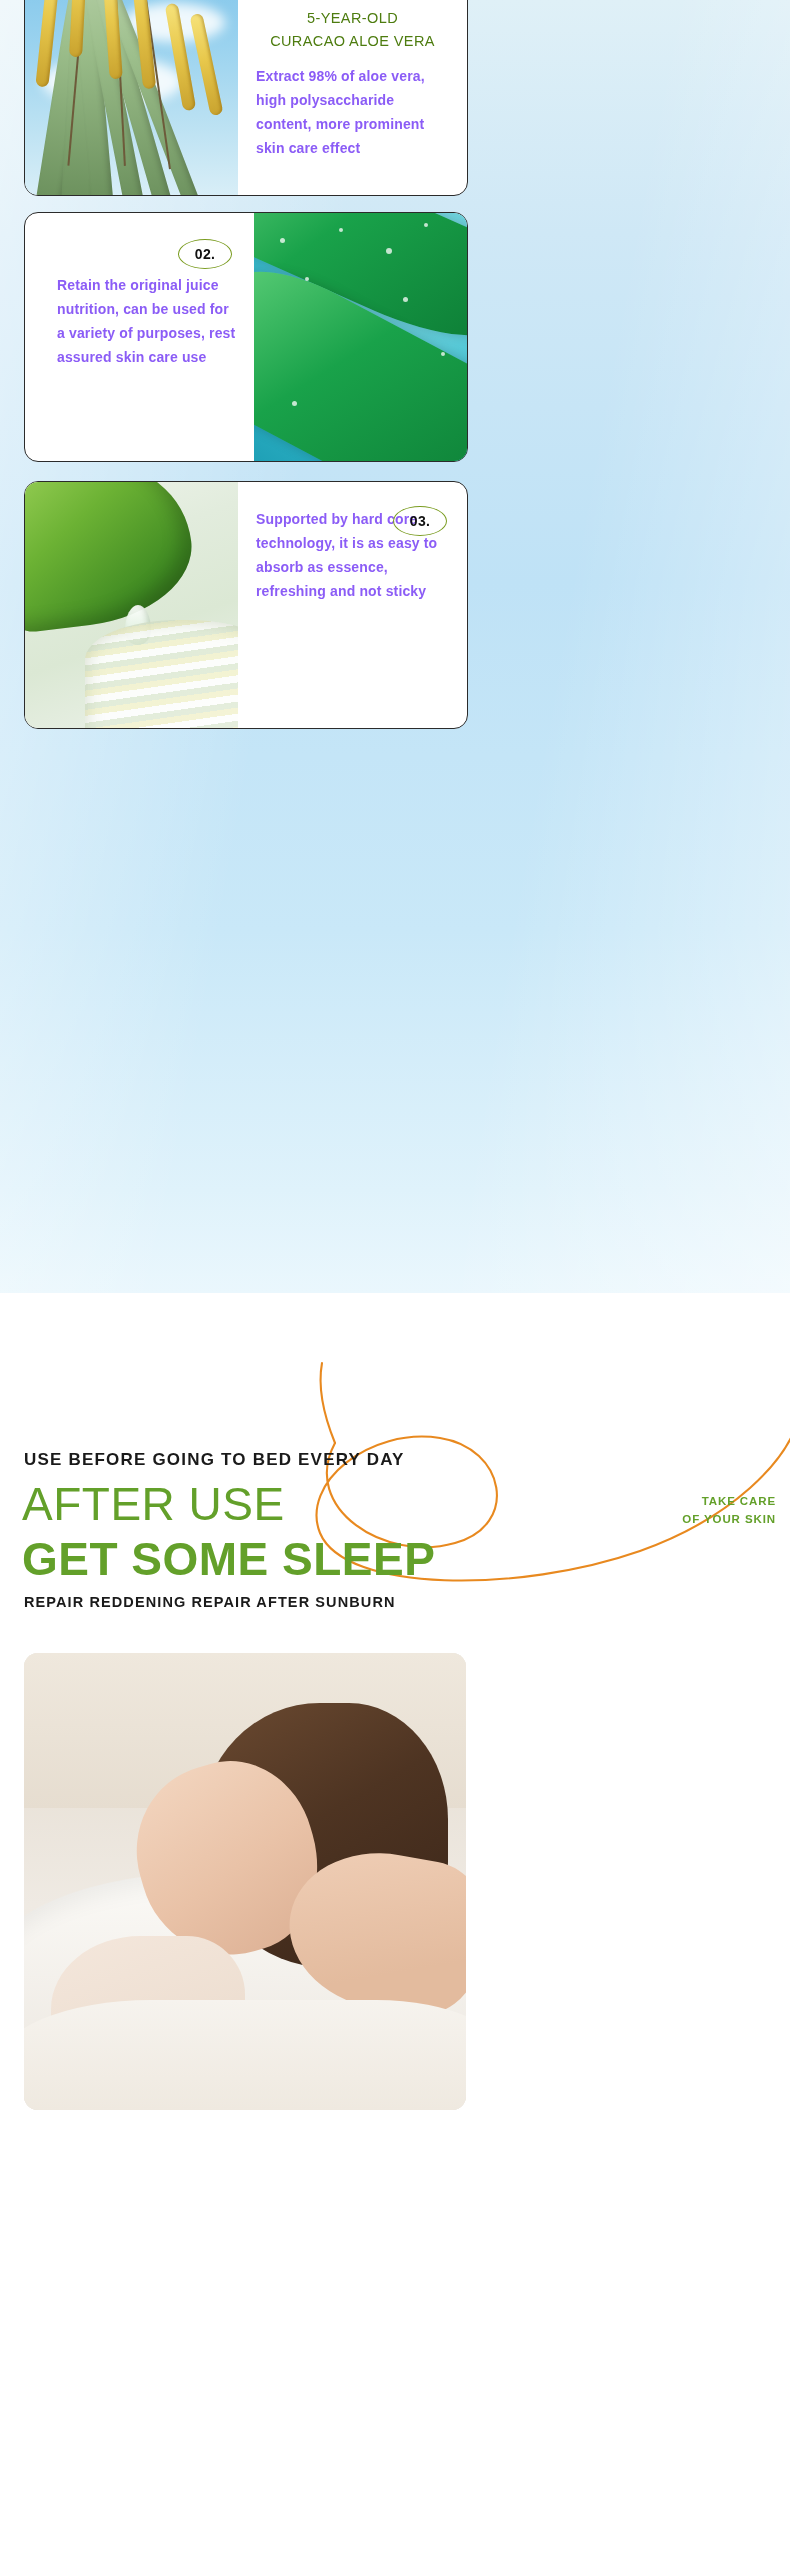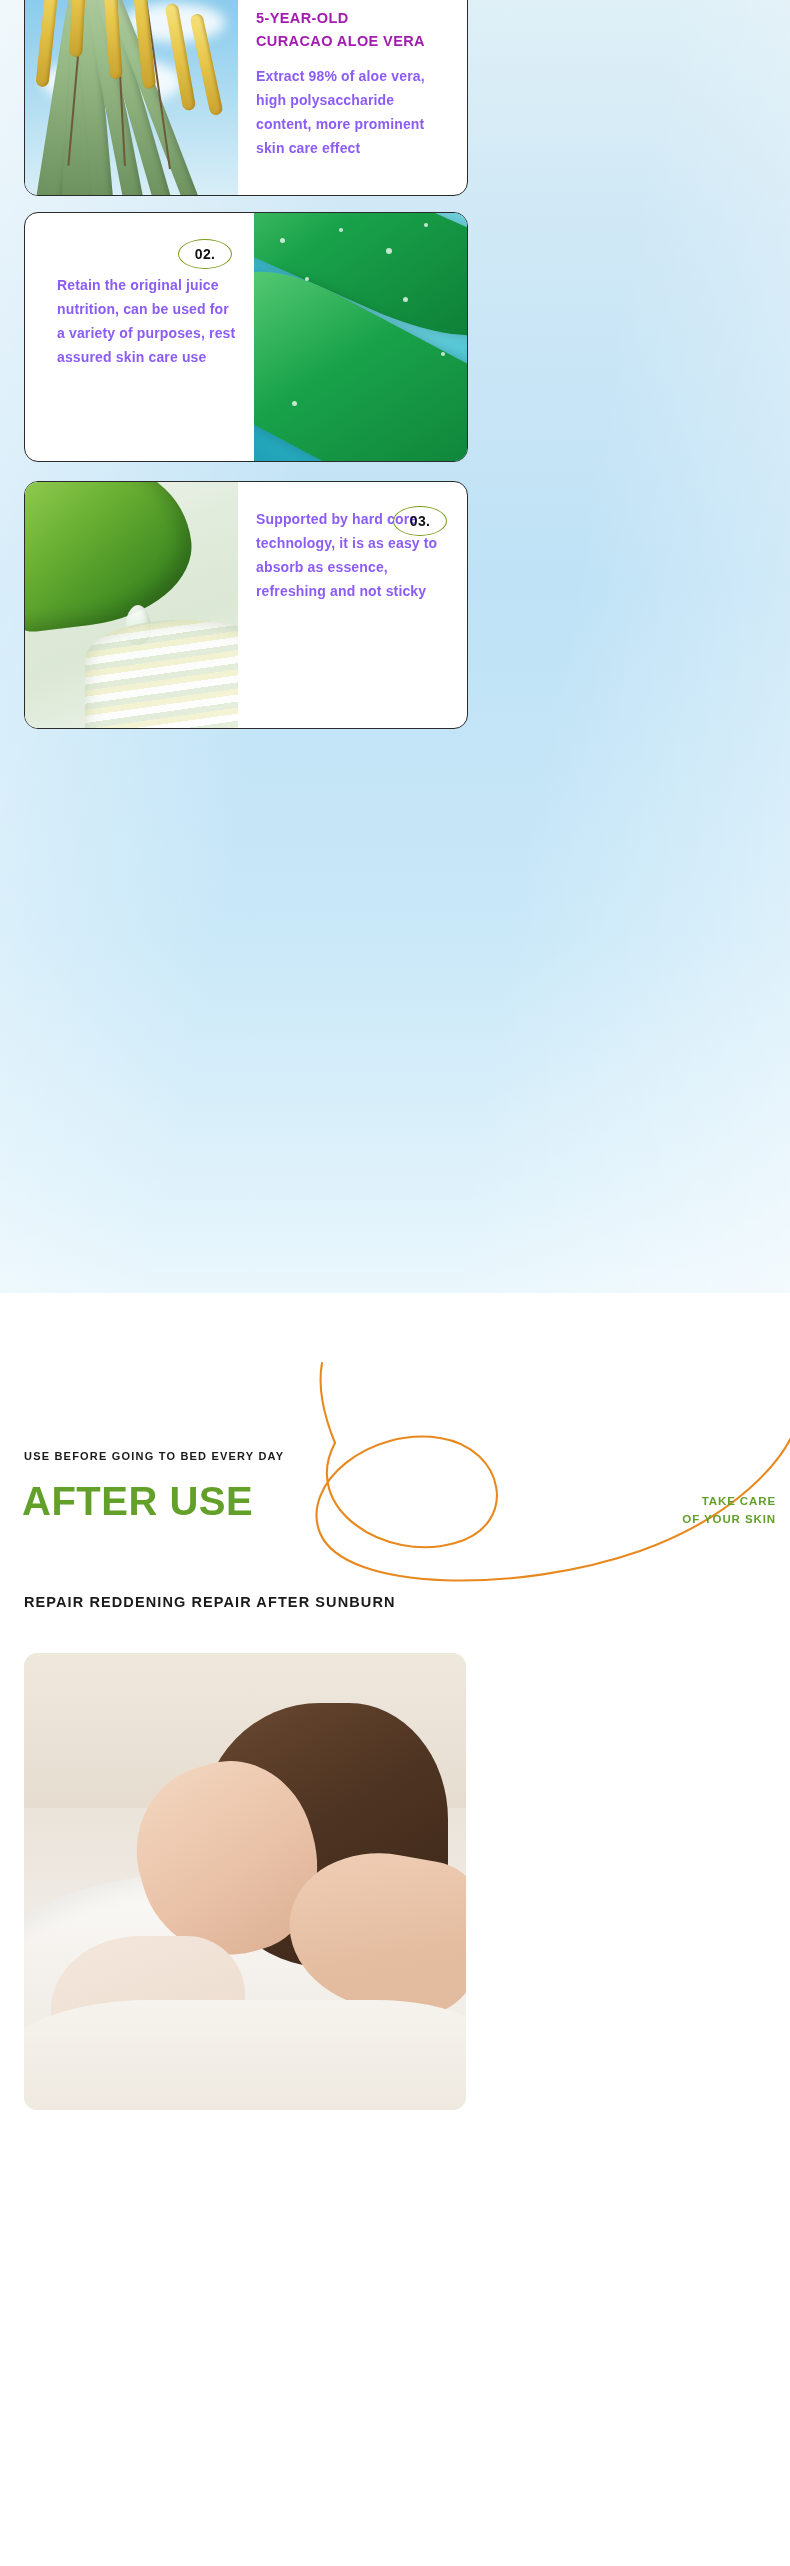--- a/index.html
+++ b/index.html
@@ -31,22 +31,22 @@
   .card .media{ width:213px; flex:0 0 213px; position:relative; overflow:hidden; }
   .card .body{ flex:1 1 auto; position:relative; padding:20px 18px 18px 18px; }
 
   .badge{
     position:absolute; width:54px; height:30px; border-radius:50%;
     border:1.6px solid #7a9c20; display:flex; align-items:center; justify-content:center;
     font-size:14px; font-weight:700; color:#111; letter-spacing:.3px; background:transparent;
   }
 
   .c-title{
-    font-size:14.5px; font-weight:700; color:#a21caf; letter-spacing:.4px;
-    line-height:1.62; margin-bottom:10px;
+    font-size:14.5px; font-weight:400; color:#4d7c0f; letter-spacing:.4px;
+    line-height:1.62; margin-bottom:10px;text-align:center;
   }
   .c-desc{
     font-size:14px; color:#8b5cf6; line-height:1.72; letter-spacing:.15px; font-weight:700;
   }
 
   
   #card1{ top:-52px; height:248px; }
   #card1 .body{ padding-top:58px; }
 
   
@@ -124,25 +124,25 @@
   }
 
   
   .mid-section{
     position:absolute; left:0; top:1293px; width:790px; height:1273px; background:#ffffff;
   }
   .swoosh{ position:absolute; left:0; top:0; width:790px; height:300px; pointer-events:none; }
 
   .eyebrow{
     position:absolute; left:24px; top:157px;
-    font-size:11px; font-weight:700; color:#1a1a1a; letter-spacing:1.2px;
+    font-size:17px; font-weight:700; color:#1a1a1a; letter-spacing:1.2px;
   }
   .head1{
     position:absolute; left:22px; top:188px;
-    font-size:40px; font-weight:700; color:#63a02a; letter-spacing:.5px; line-height:1;
+    font-size:46px; font-weight:400; color:#63a02a; letter-spacing:.5px; line-height:1;
   }
   .head2{
     position:absolute; left:22px; top:243px;
     font-size:46px; font-weight:700; color:#63a02a; letter-spacing:.5px; line-height:1;
   }
   .subline{
     position:absolute; left:24px; top:301px;
     font-size:14.5px; font-weight:700; color:#1a1a1a; letter-spacing:1.1px;
   }
   .takecare{
@@ -273,20 +273,21 @@
 
   <svg class="swoosh" viewBox="0 0 790 300">
     <path d="M335 150 C 300 215, 385 270, 455 250 C 520 232, 505 155, 440 145
              C 370 134, 300 190, 320 240 C 345 300, 520 300, 640 258
              C 730 226, 790 168, 800 120" fill="none" stroke="#e8891f" stroke-width="2.1" stroke-linecap="round"></path>
     <path d="M335 150 C 322 118, 318 92, 322 70" fill="none" stroke="#e8891f" stroke-width="2.1" stroke-linecap="round"></path>
   </svg>
 
   <div class="eyebrow">USE BEFORE GOING TO BED EVERY DAY</div>
   <div class="head1">AFTER USE</div>
+  <div class="head2">GET SOME SLEEP</div>
   <div class="subline">REPAIR REDDENING REPAIR AFTER SUNBURN</div>
 
   <div class="takecare">
     <div>TAKE CARE</div>
     <div>OF YOUR SKIN</div>
   </div>
 
   <div class="hero">
     <div class="ph ph-sleep">
       <div class="headboard"></div>

